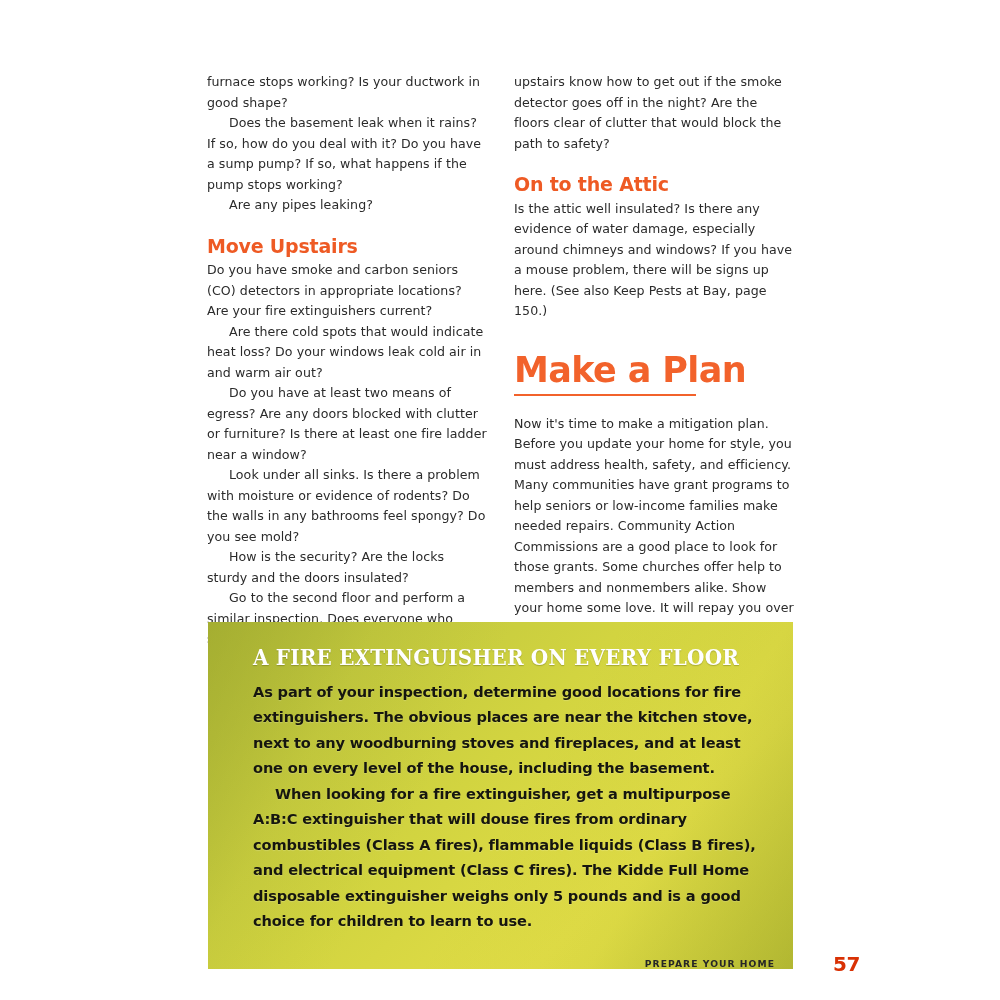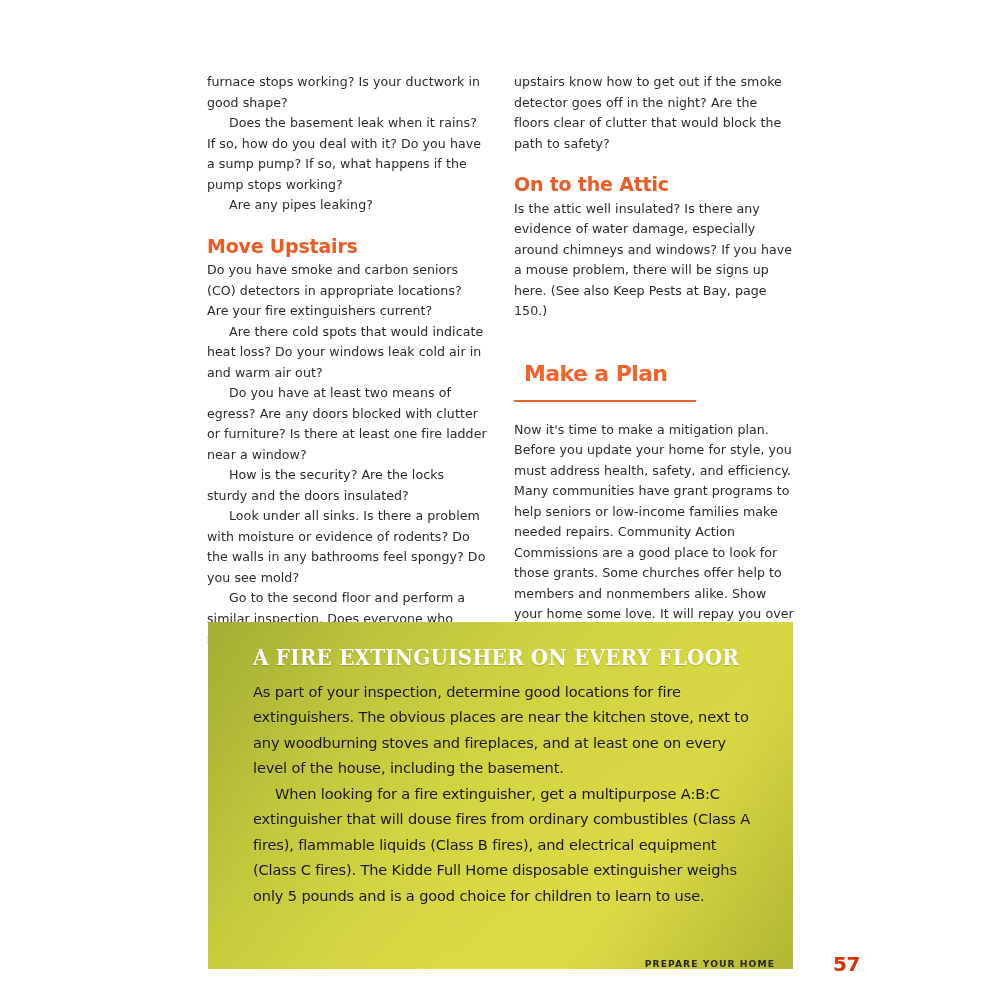--- a/index.html
+++ b/index.html
@@ -60,26 +60,26 @@
     letter-spacing: -0.2px;
     line-height: 1.15;
   }
 
   
   .bighead-wrap {
     margin: 30px 0 18px 0;
   }
   .bighead {
     font-family: "DejaVu Sans", sans-serif;
-    font-size: 22px;
+    font-size: 35px;
     font-weight: bold;
     color: #F2622B;
     letter-spacing: -0.6px;
     line-height: 1.05;
-    margin: 10px;
+    margin: 0;
     display: inline-block;
   }
   .bighead-rule {
     display: block;
     height: 2px;
     background: #F2622B;
     width: 182px;
     margin-top: 5px;
   }
 
@@ -113,21 +113,21 @@
     margin: 0 0 9px 0;
     line-height: 1.1;
     text-shadow: 0 1px 1px rgba(60,65,10,0.30);
     transform: scaleX(0.93);
     transform-origin: left center;
     white-space: nowrap;
   }
   .callout-para {
     font-family: "DejaVu Sans", sans-serif;
     font-size: 14.6px;
-    font-weight: normal;
+    font-weight: bold;
     color: #16160f;
     line-height: 25.5px;
     margin: 0;
     letter-spacing: -0.15px;
     text-shadow: 0 1px 1px rgba(255,255,255,0.18);
   }
   .callout-para + .callout-para {
     text-indent: 22px;
   }
 
@@ -171,22 +171,22 @@
     <div class="col">
       <p class="body-para">furnace stops working? Is your ductwork in good shape?</p>
       <p class="body-para">Does the basement leak when it rains? If so, how do you deal with it? Do you have a sump pump? If so, what happens if the pump stops working?</p>
       <p class="body-para">Are any pipes leaking?</p>
 
       <h3 class="subhead">Move Upstairs</h3>
 
       <p class="body-para">Do you have smoke and carbon seniors (CO) detectors in appropriate locations? Are your fire extinguishers current?</p>
       <p class="body-para">Are there cold spots that would indicate heat loss? Do your windows leak cold air in and warm air out?</p>
       <p class="body-para">Do you have at least two means of egress? Are any doors blocked with clutter or furniture? Is there at least one fire ladder near a window?</p>
+      <p class="body-para">Look under all sinks. Is there a problem with moisture or evidence of rodents? Do the walls in any bathrooms feel spongy? Do you see mold?</p>
       <p class="body-para">How is the security? Are the locks sturdy and the doors insulated?</p>
-      <p class="body-para">Look under all sinks. Is there a problem with moisture or evidence of rodents? Do the walls in any bathrooms feel spongy? Do you see mold?</p>
       <p class="body-para">Go to the second floor and perform a similar inspection. Does everyone who sleeps</p>
     </div>
 
     <div class="col">
       <p class="body-para">upstairs know how to get out if the smoke detector goes off in the night? Are the floors clear of clutter that would block the path to safety?</p>
 
       <h3 class="subhead">On to the Attic</h3>
 
       <p class="body-para">Is the attic well insulated? Is there any evidence of water damage, especially around chimneys and windows? If you have a mouse problem, there will be signs up here. (See also Keep Pests at Bay, page 150.)</p>
 

